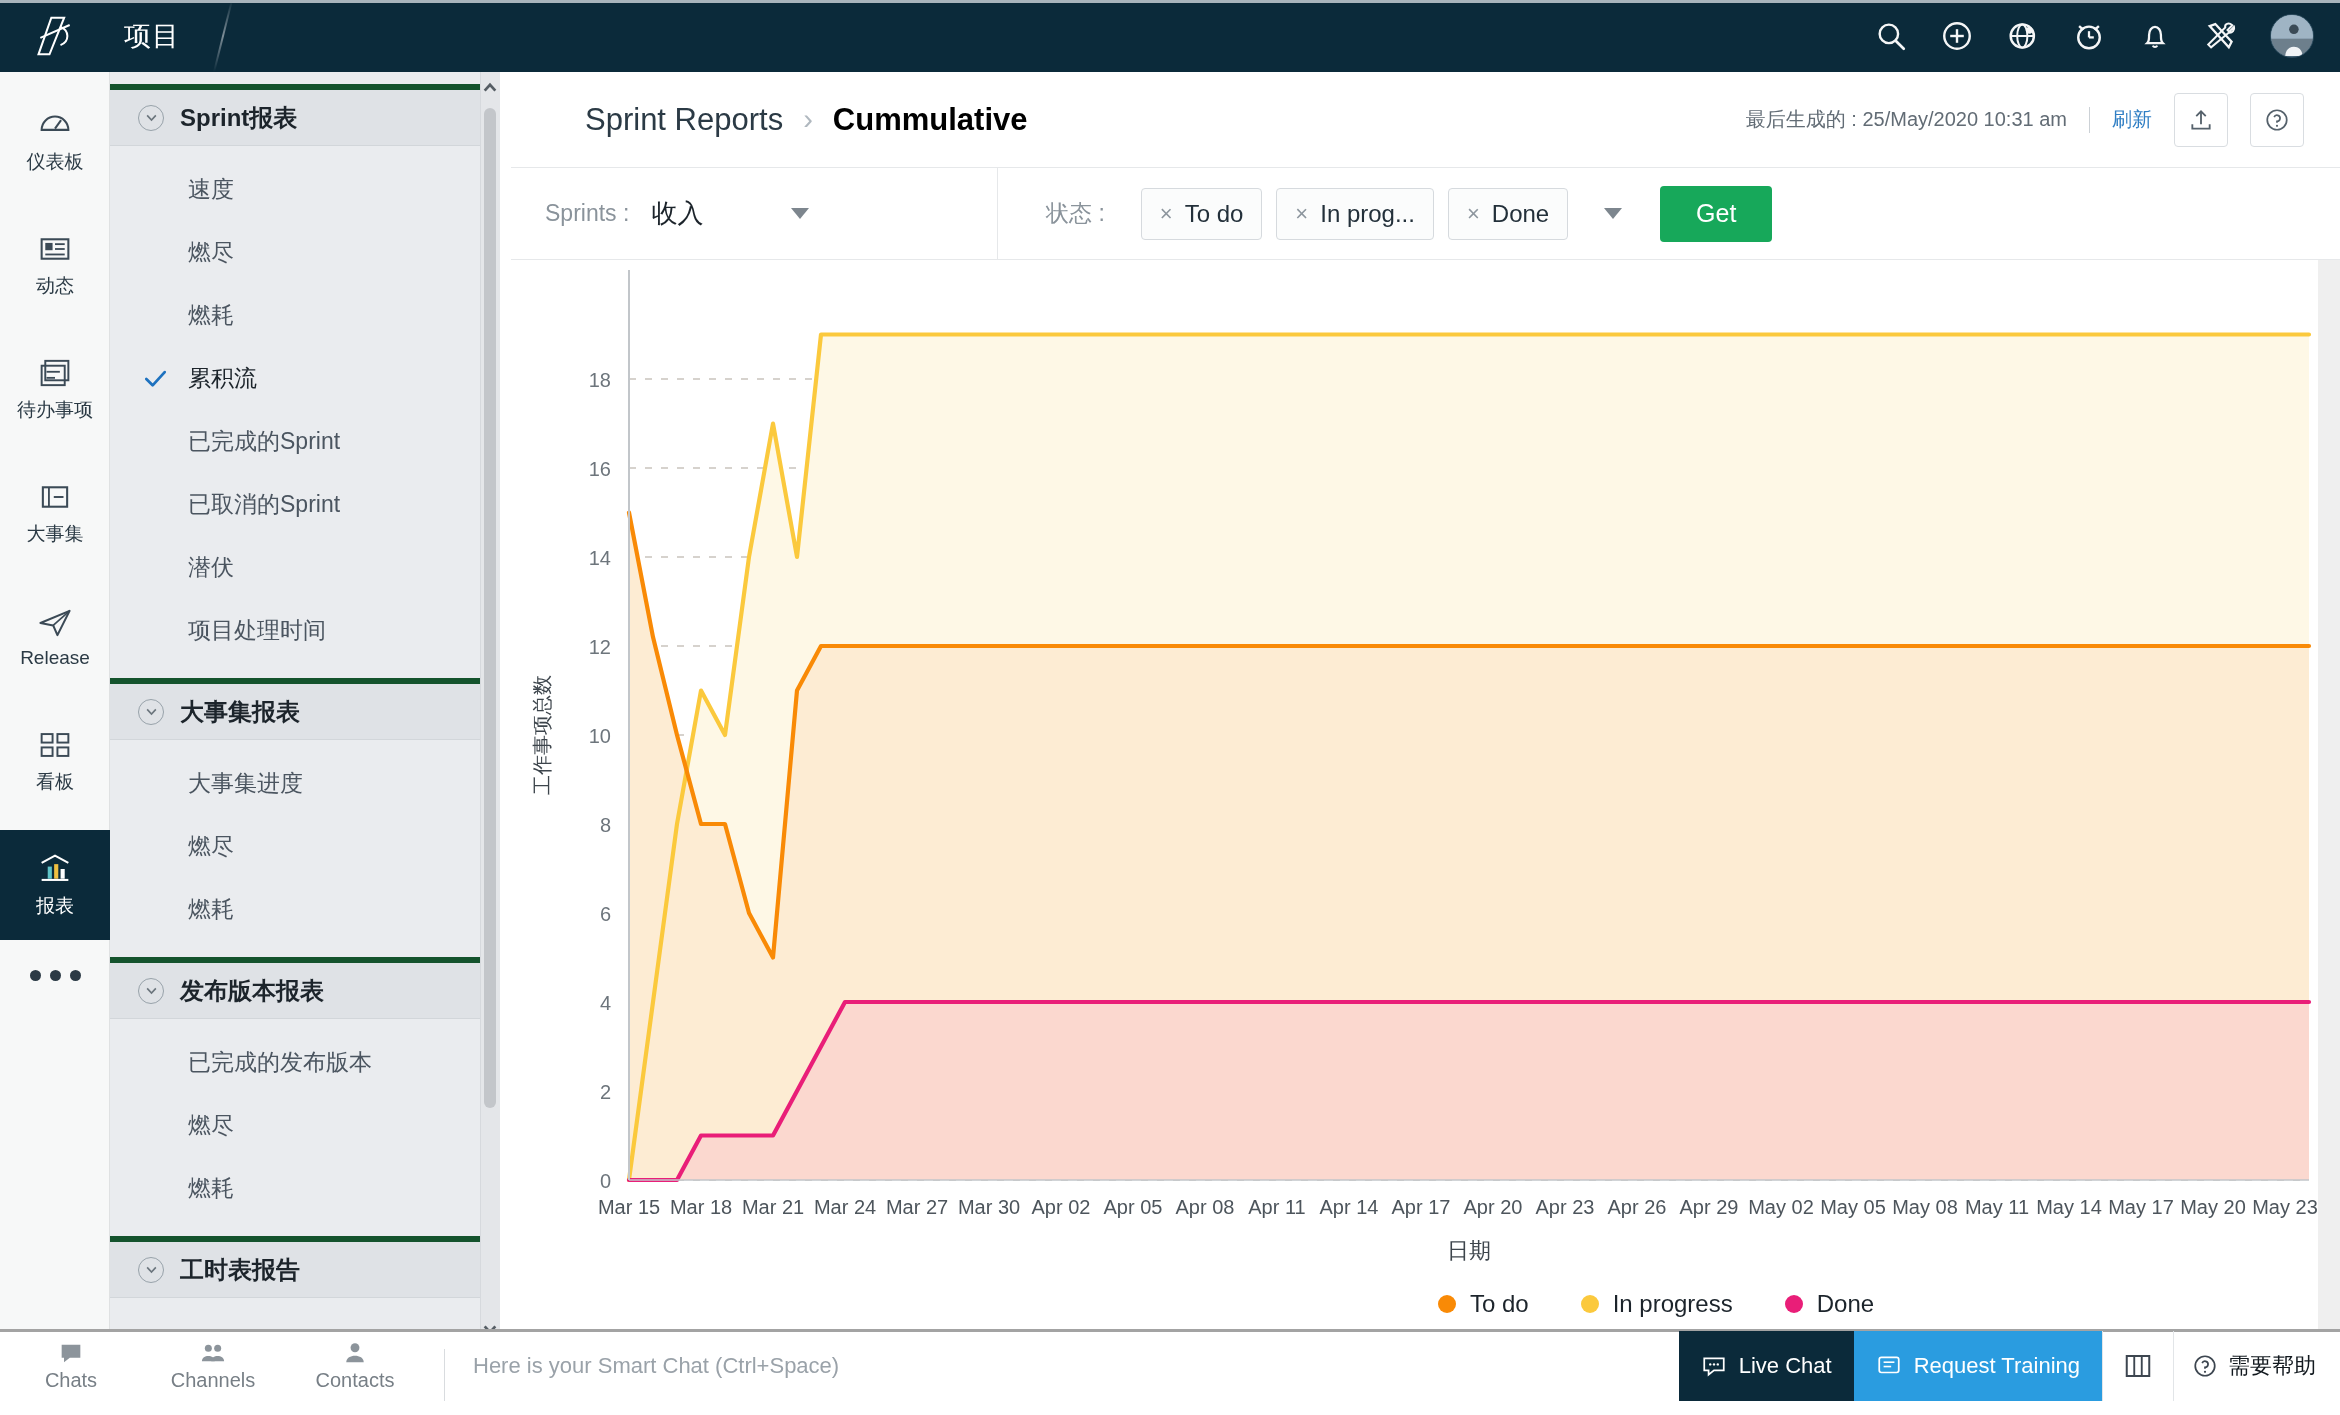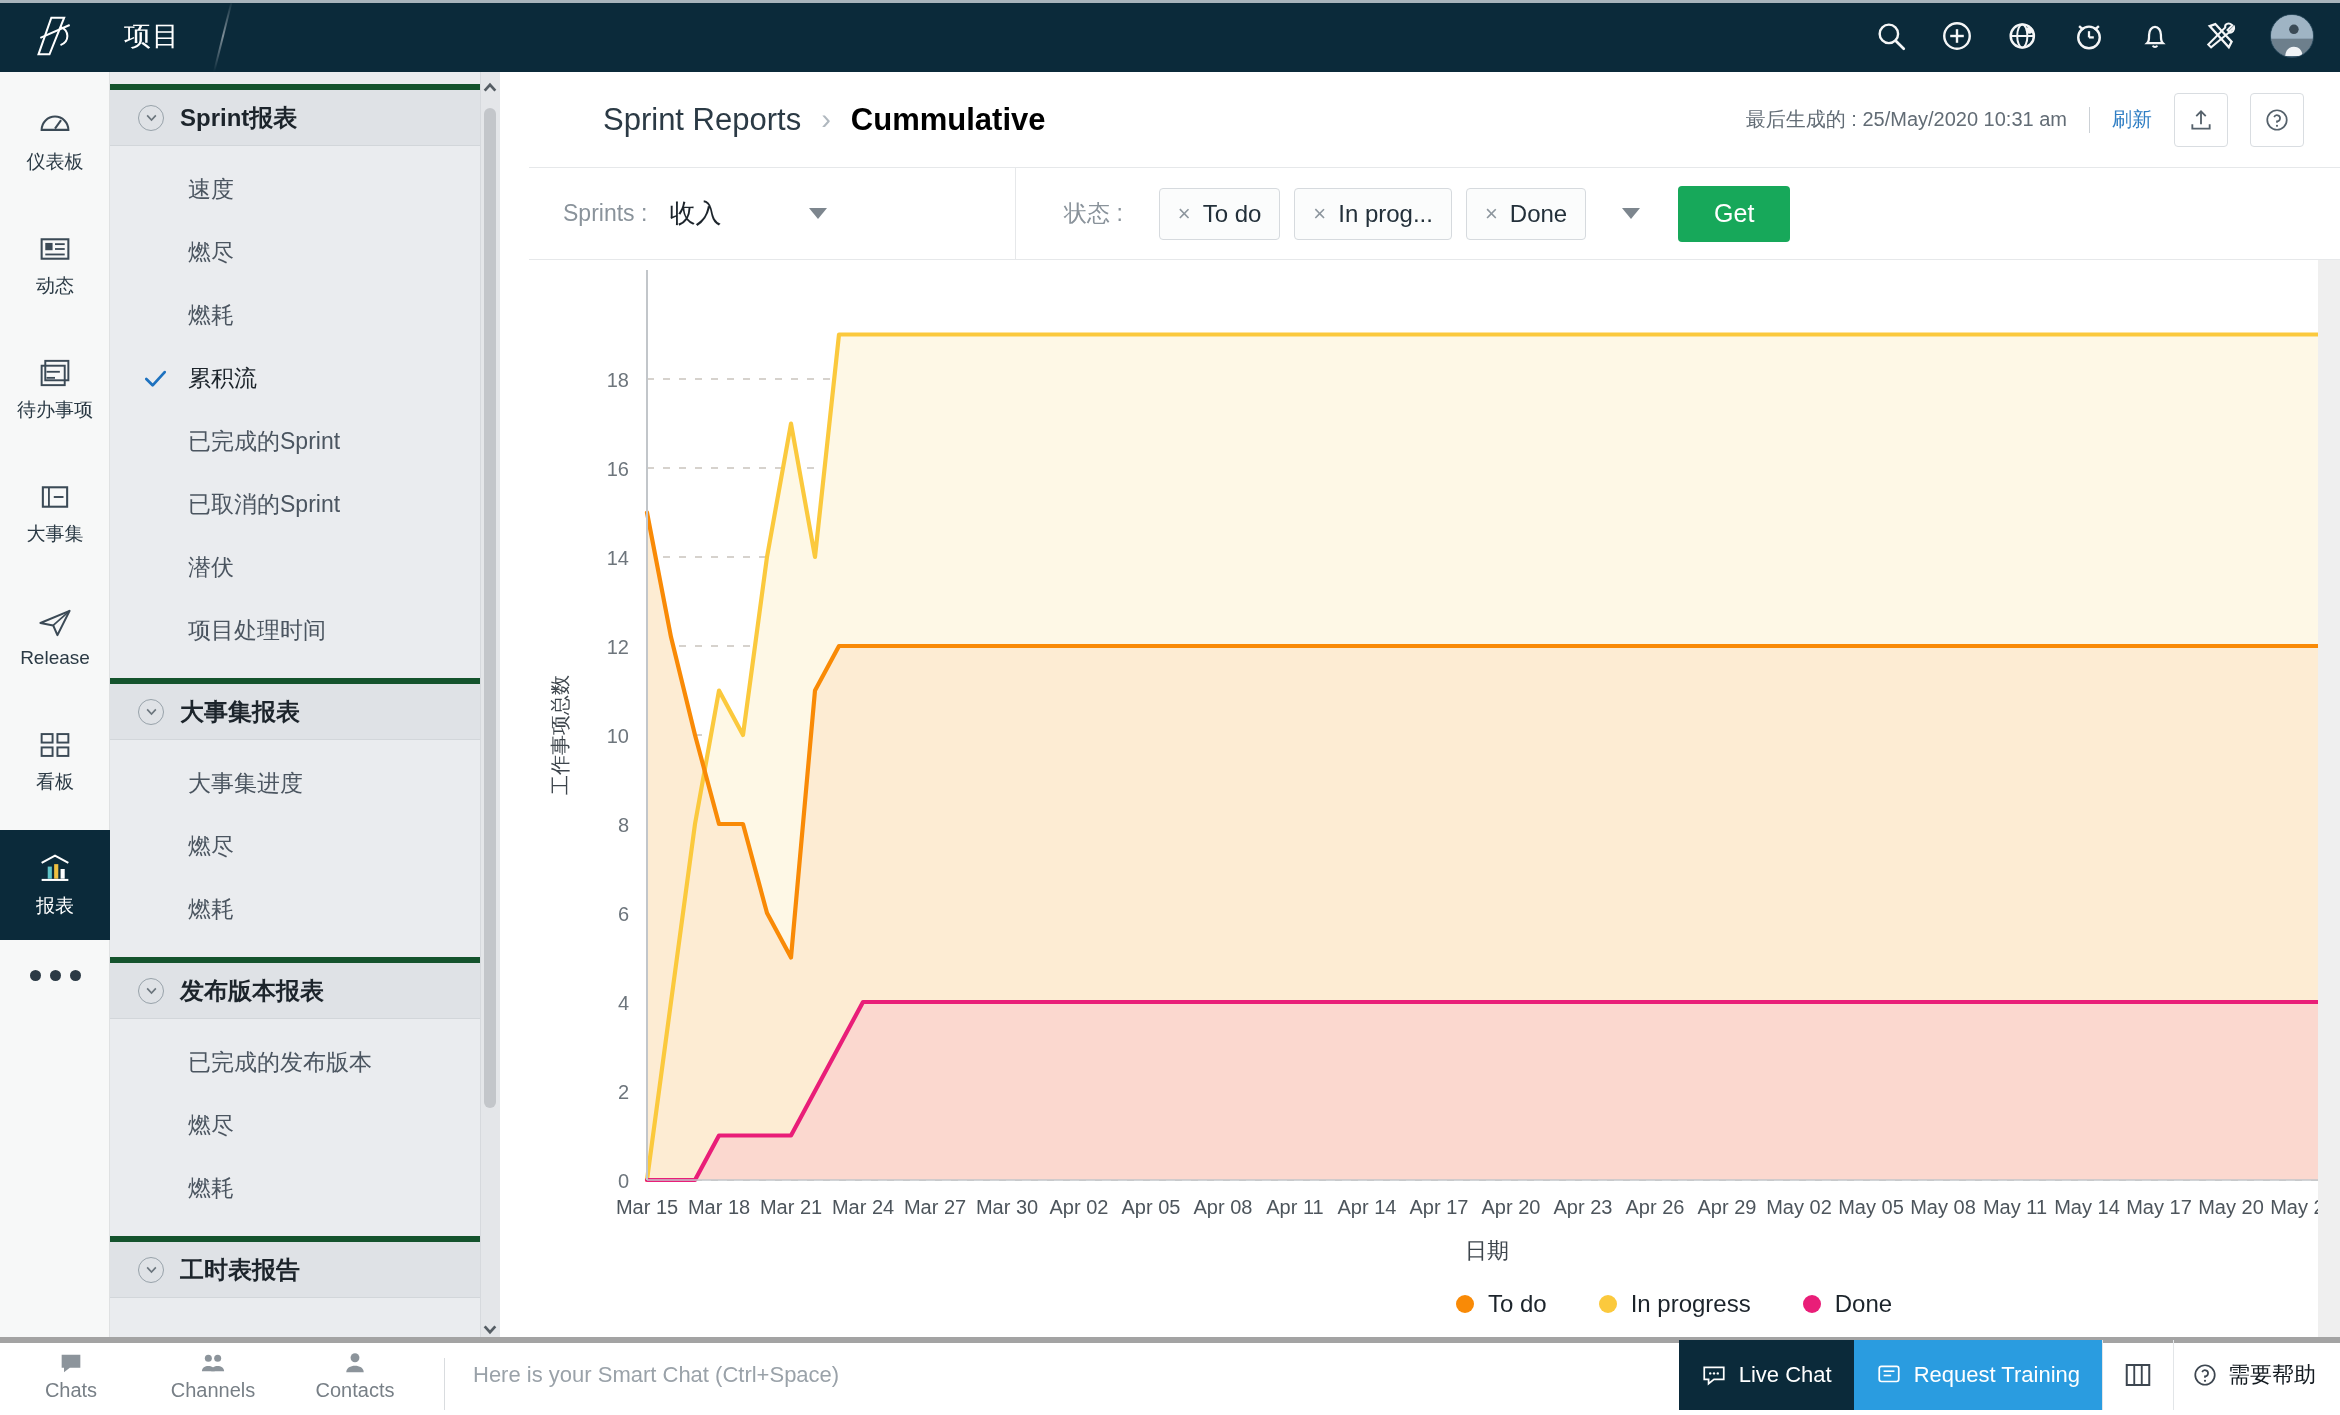--- a/index.html
+++ b/index.html
@@ -100,21 +100,21 @@
   .subnav-track {
     position: absolute; top: 72px; right: 0; width: 20px; height: 1273px;
     background: #e4e6e9; border-left: 1px solid #d6d9dd;
   }
   .scroll-arrow {
     position: absolute; right: 2px; width: 16px; height: 16px; color: #6f777e;
   }
 
   
   .main {
-    position: absolute; top: 72px; left: 529px; right: 0; height: 1273px;
+    position: absolute; top: 72px; left: 511px; right: 0; height: 1273px;
     background: #ffffff;
   }
   .crumbbar {
     height: 96px; display: flex; align-items: center; padding: 0 36px 0 74px;
     border-bottom: 1px solid #e6e8ea;
   }
   .crumb { font-size: 31px; color: #2b3a45; cursor: pointer; }
   .crumb-sep { font-size: 29px; color: #b0b8bf; margin: 0 20px; }
   .crumb.cur { font-weight: bold; color: #000000; }
   .gen-wrap { margin-left: auto; display: flex; align-items: center; gap: 22px; }
@@ -161,22 +161,22 @@
     align-items: center; justify-content: center; gap: 52px;
   }
   .leg-item { display: flex; align-items: center; gap: 14px; font-size: 24px; color: #1c242b; cursor: pointer; }
   .leg-dot { width: 18px; height: 18px; border-radius: 50%; }
   .chart-scroll {
     position: absolute; right: 0; top: 0; width: 22px; height: 1080px; background: #efefef;
   }
 
   
   .bottombar {
-    position: absolute; bottom: 8px; left: 0; width: 2340px; height: 70px;
-    background: #ffffff; border-top: 6px solid #a3a3a3; display: flex; align-items: center;
+    position: absolute; bottom: 16px; left: 0; width: 2340px; height: 70px;
+    background: #ffffff; border-top: 3px solid #a3a3a3; display: flex; align-items: center;
   }
   .bb-left { display: flex; align-items: flex-end; height: 70px; }
   .bb-tab {
     width: 142px; height: 70px; display: flex; flex-direction: column; align-items: center;
     justify-content: center; gap: 2px; cursor: pointer; color: #777f86;
   }
   .bb-tab svg { width: 28px; height: 28px; }
   .bb-tab span { font-size: 20px; }
   .bb-div { width: 1px; height: 52px; background: #d9dcdf; margin: 0 18px; }
   .bb-chat {

